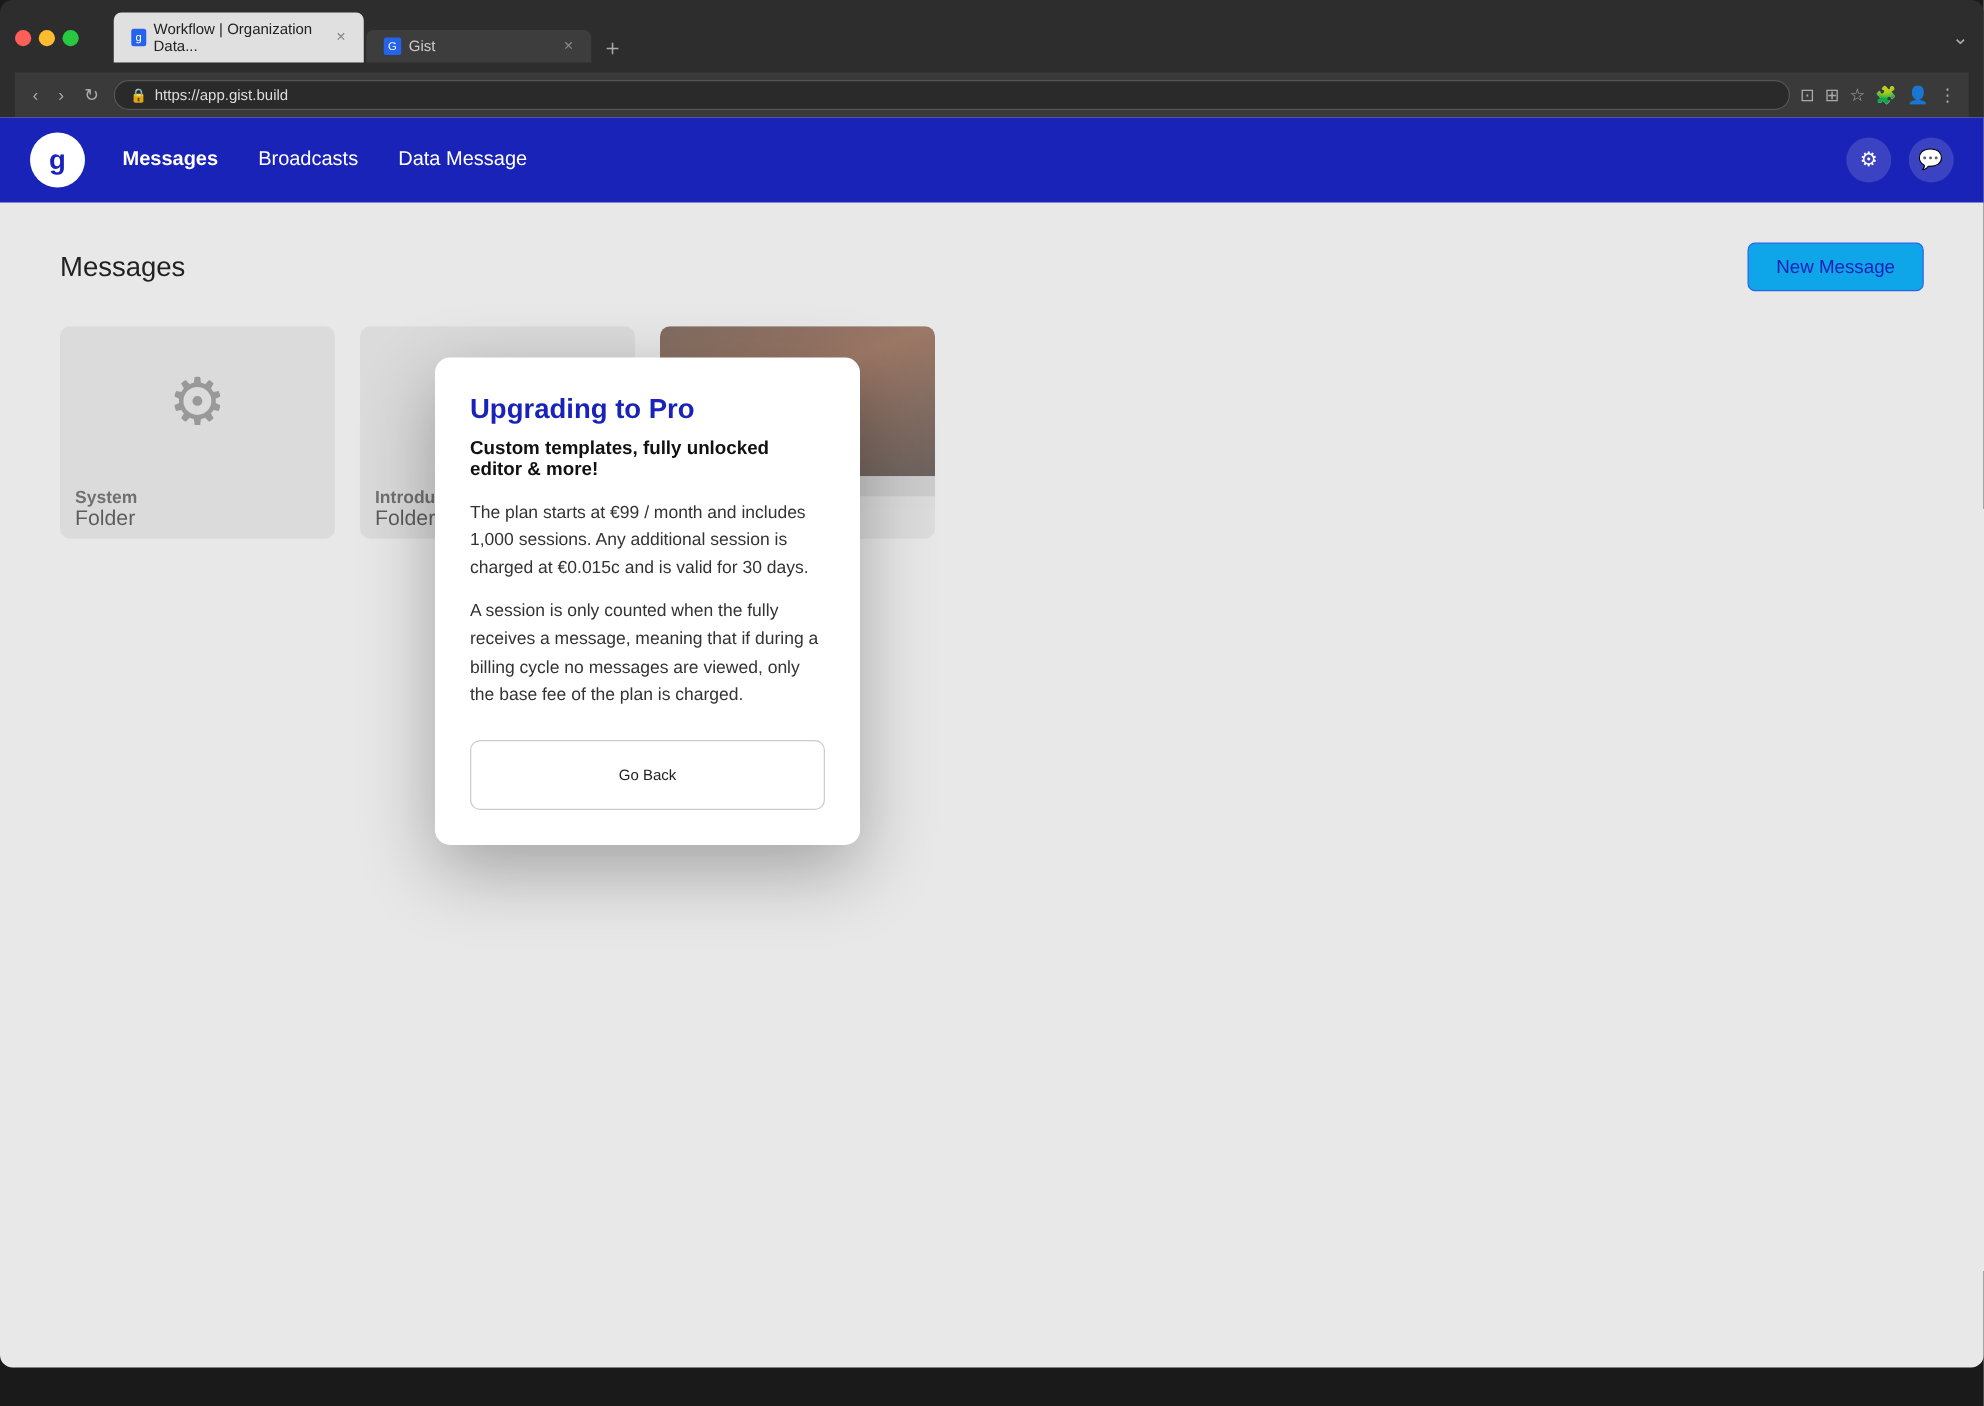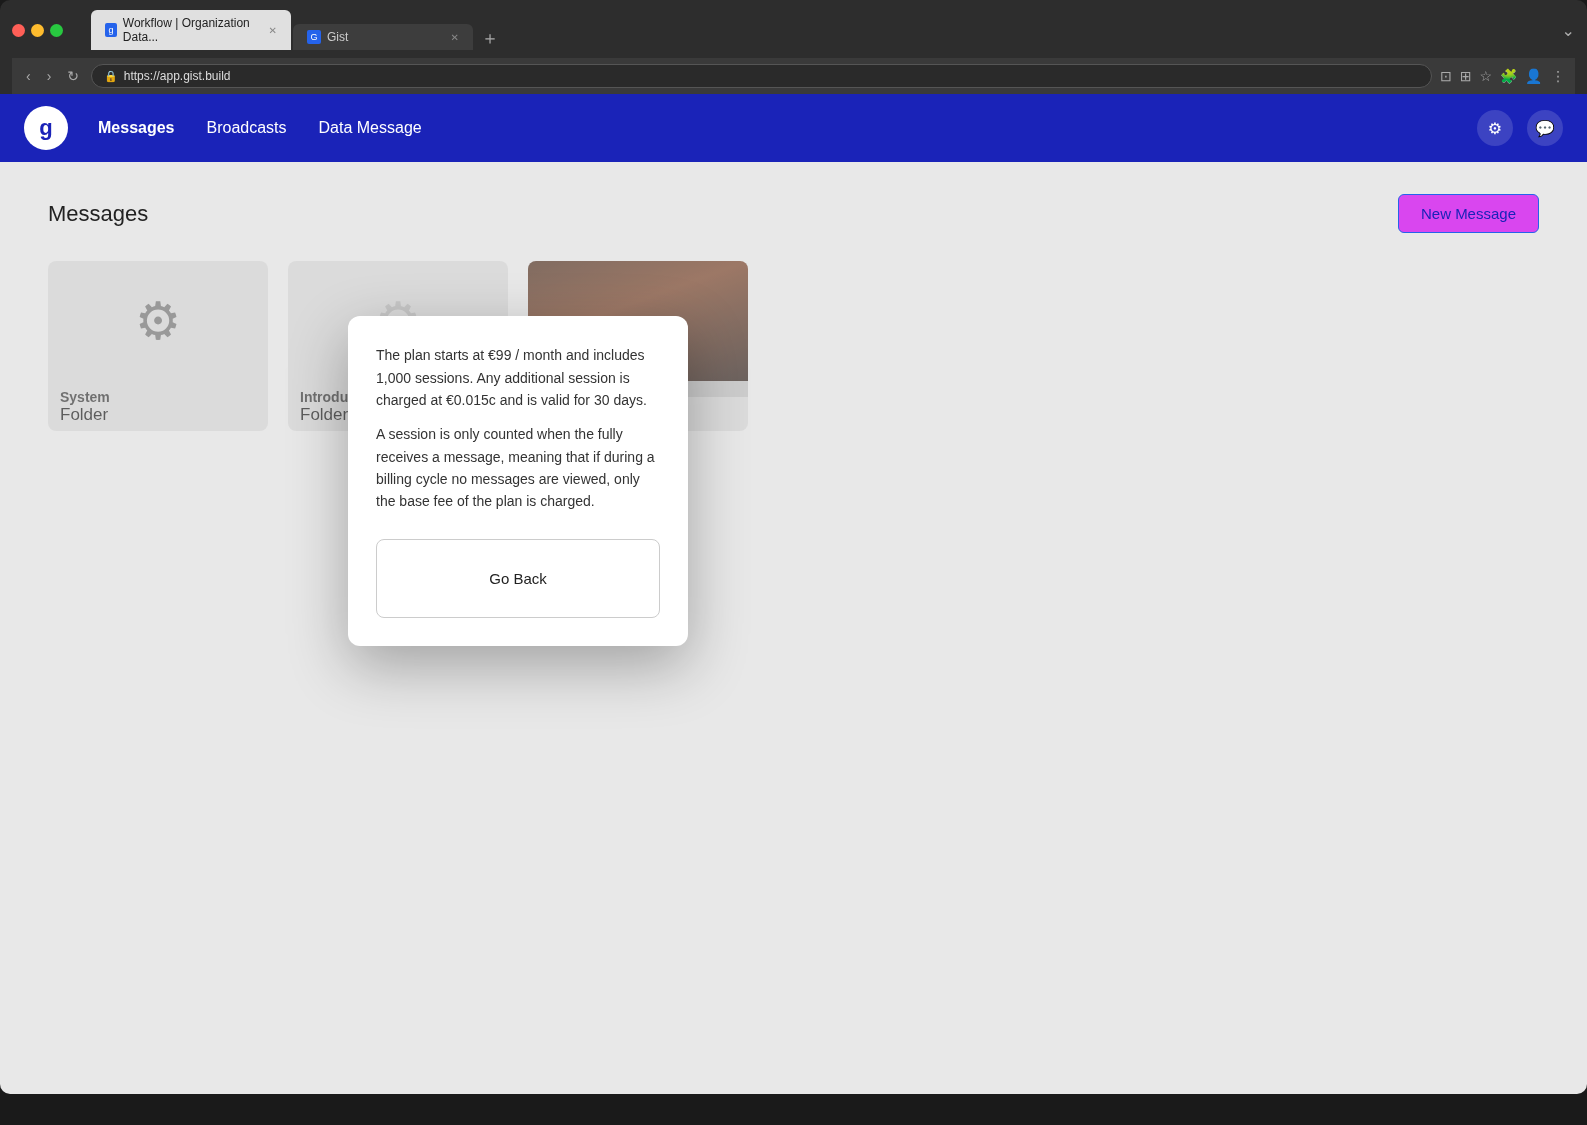--- a/index.html
+++ b/index.html
@@ -37,35 +37,35 @@
     .nav-items { display: flex; gap: 32px; align-items: center; }
     .nav-item { color: white; font-size: 16px; text-decoration: none; cursor: pointer; font-weight: 400; }
     .nav-item.active { font-weight: 600; }
     .nav-right { margin-left: auto; display: flex; gap: 14px; align-items: center; }
     .nav-icon-btn { width: 36px; height: 36px; border-radius: 50%; background: rgba(255,255,255,0.15); display: flex; align-items: center; justify-content: center; color: white; font-size: 16px; cursor: pointer; }
 
     
     .page-content { padding: 32px 48px; }
     .page-header { display: flex; align-items: center; justify-content: space-between; margin-bottom: 28px; }
     .page-title { font-size: 22px; font-weight: 500; color: #222; }
-    .new-message-btn { border: 1.5px solid #2563eb; background: #d946ef; color: #1a23b8; font-size: 15px; padding: 10px 22px; border-radius: 6px; cursor: pointer; font-weight: 500; }
+    .new-message-btn { border: 1.5px solid #2563eb; background: #0ea5e9; color: #1a23b8; font-size: 15px; padding: 10px 22px; border-radius: 6px; cursor: pointer; font-weight: 500; }
 
     
     .cards-grid { display: flex; gap: 20px; }
     .card { background: #d4d4d4; border-radius: 8px; width: 220px; height: 170px; position: relative; overflow: hidden; flex-shrink: 0; }
     .card-image-area { height: 120px; display: flex; align-items: center; justify-content: center; }
     .card-gear { font-size: 52px; color: #666; }
     .card-info { padding: 8px 12px; }
     .card-name { font-size: 14px; font-weight: 600; color: #222; }
     .card-sub { font-size: 17px; color: #000000; }
     .modal { background: white; border-radius: 12px; width: 340px; padding: 28px; box-shadow: 0 20px 60px rgba(0,0,0,0.3); }
     .modal-title { font-size: 22px; font-weight: 700; color: #1a23b8; margin-bottom: 10px; }
     .modal-subtitle { font-size: 15px; font-weight: 700; color: #111; margin-bottom: 14px; }
     .modal-body { font-size: 14px; color: #333; line-height: 1.6; margin-bottom: 12px; }
-    .modal-go-back { width: 100%; padding: 30px; border: 1.5px solid #ccc; border-radius: 8px; background: white; font-size: 15px; color: #222; cursor: pointer; margin-top: 14px; }
+    .modal-go-back { width: 100%; padding: 20px; border: 1.5px solid #ccc; border-radius: 8px; background: white; font-size: 12px; color: #222; cursor: pointer; margin-top: 14px; }
   </style>
 </head>
 <body>
 
 <div class="browser-chrome">
   <div class="browser-titlebar">
     <div class="traffic-lights">
       <div class="traffic-light tl-red"></div>
       <div class="traffic-light tl-yellow"></div>
       <div class="traffic-light tl-green"></div>
@@ -157,20 +157,22 @@
           <div class="card-info" style="background:#bbb;">
             <div class="card-name"></div>
             <div class="card-sub"></div>
           </div>
         </div>
       </div>
 
       
       <div style="position:absolute; top:-30px; left: 120px; width: 700px; height: 500px; display:flex; align-items:center; justify-content:center; z-index:20;">
         <div class="modal">
+          <div class="modal-title">Upgrading to Pro</div>
+          <div class="modal-subtitle">Custom templates, fully unlocked editor &amp; more!</div>
           <p class="modal-body">The plan starts at €99 / month and includes 1,000 sessions. Any additional session is charged at €0.015c and is valid for 30 days.</p>
           <p class="modal-body">A session is only counted when the fully receives a message, meaning that if during a billing cycle no messages are viewed, only the base fee of the plan is charged.</p>
           <button class="modal-go-back">Go Back</button>
         </div>
       </div>
     </div>
   </div>
 </div>
 
 </body></html>

